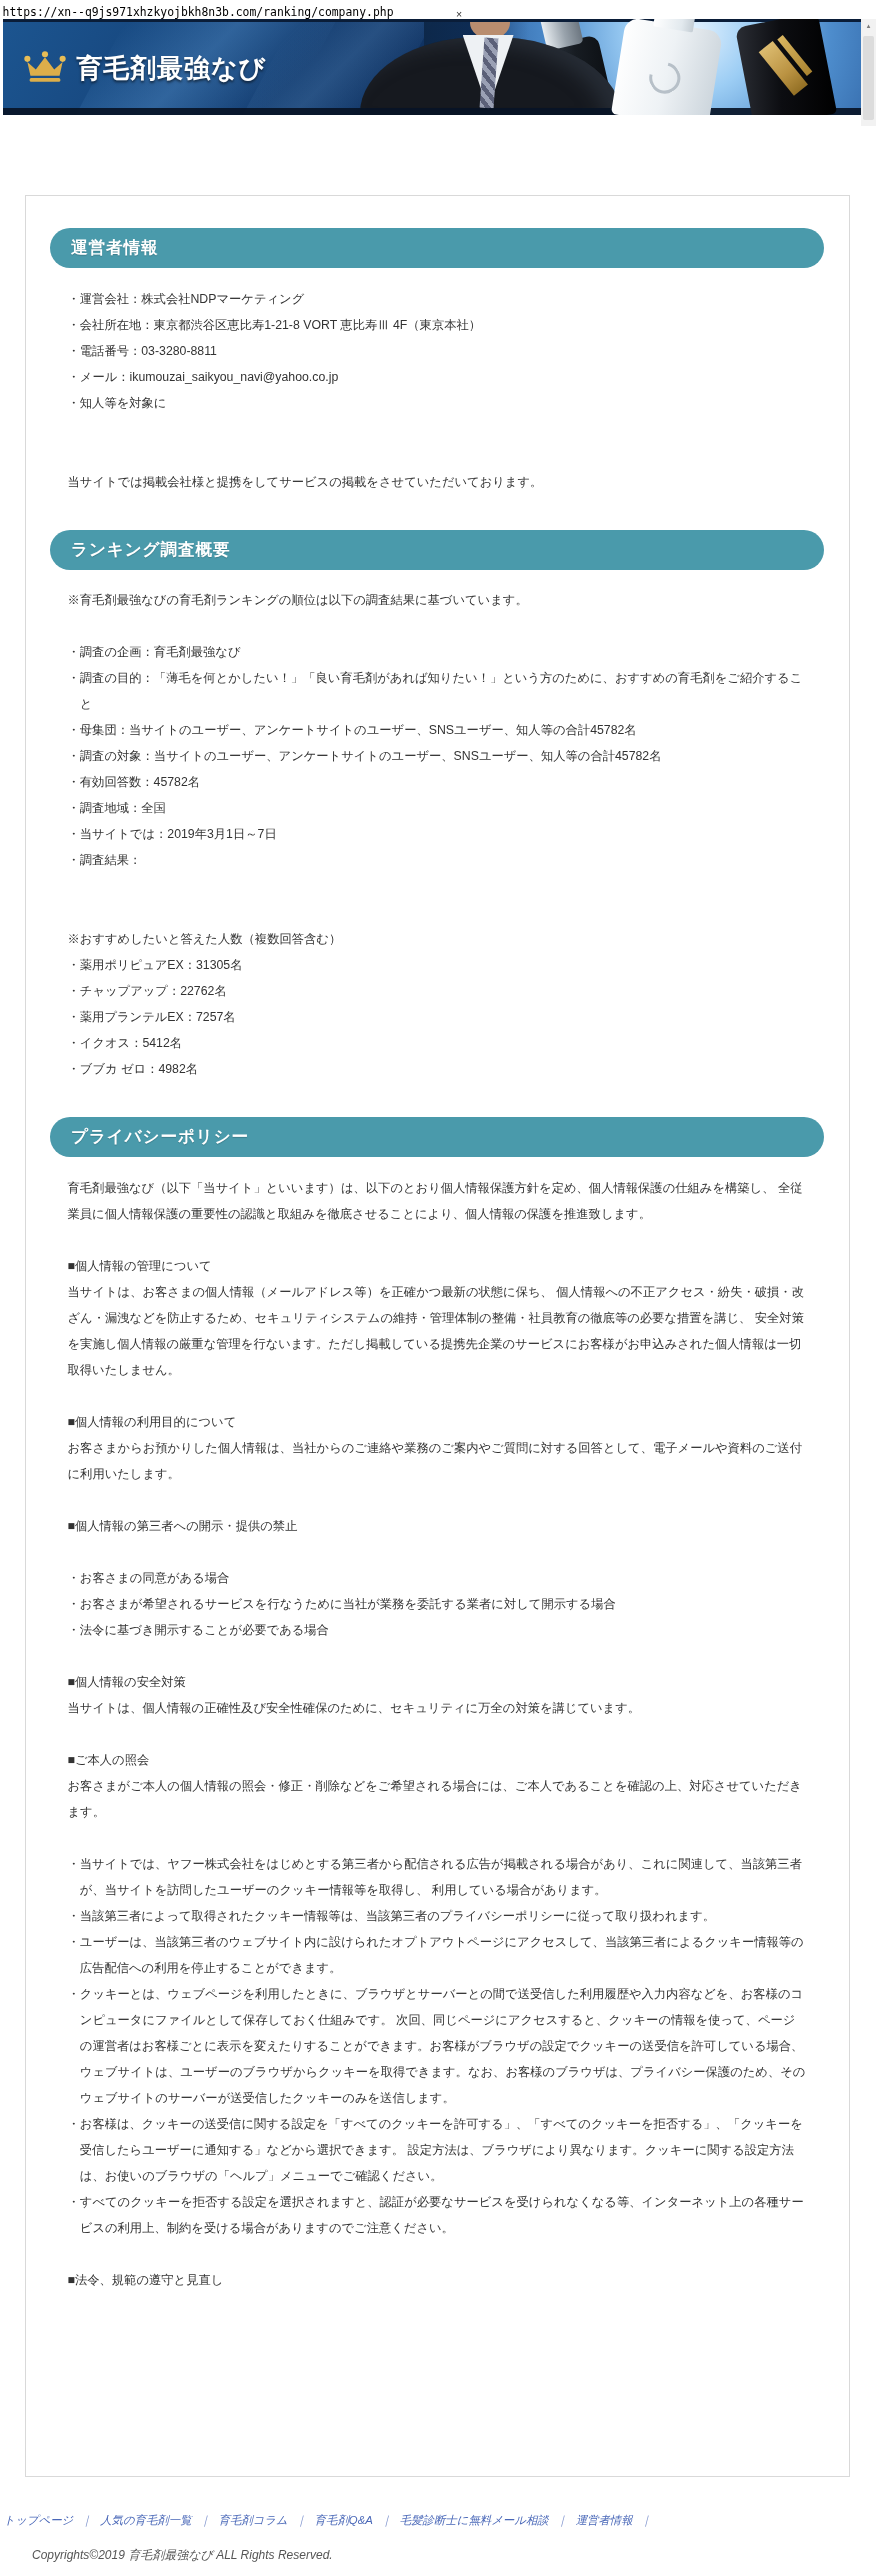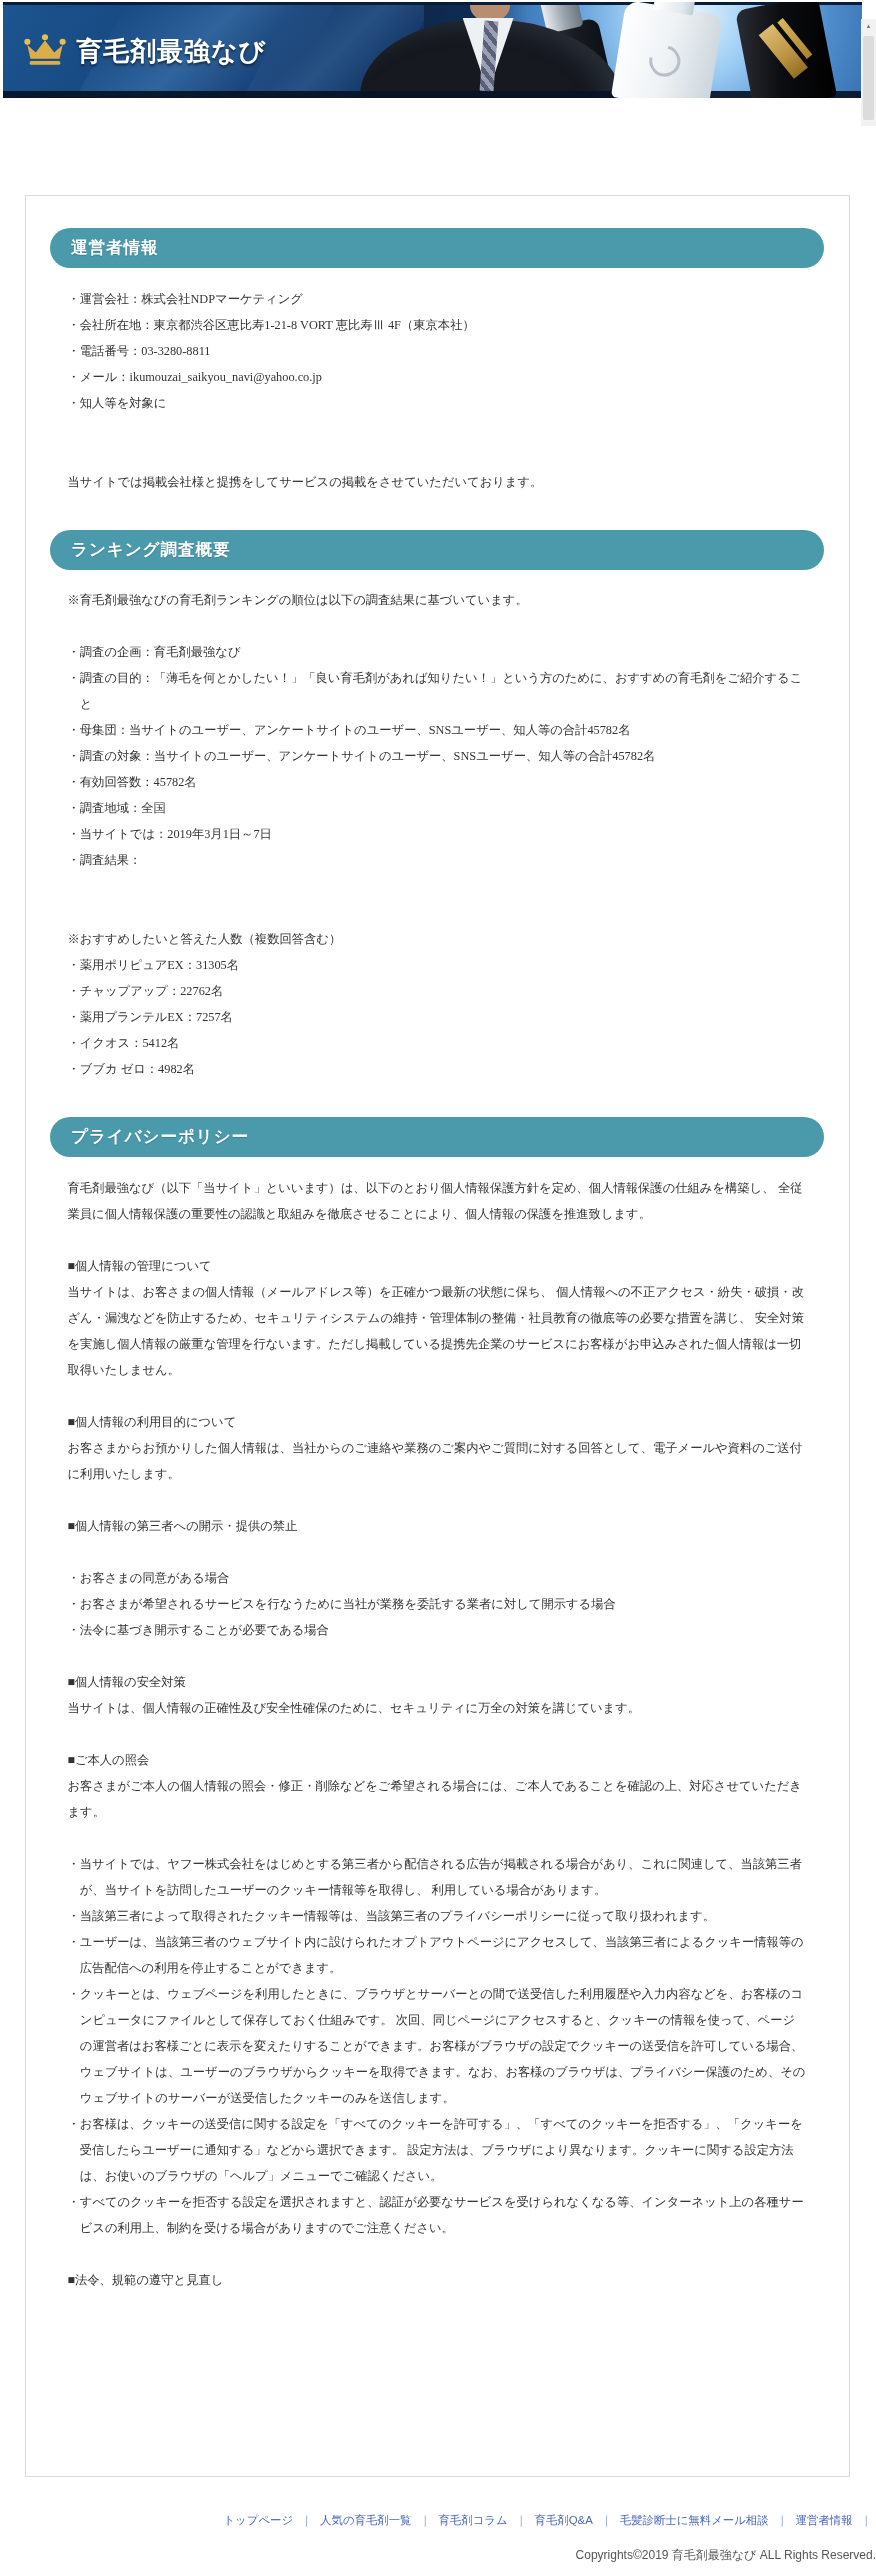--- a/index.html
+++ b/index.html
@@ -5,21 +5,21 @@
   html,body{margin:0;padding:0;}
   body{
     width:876px;height:2576px;position:relative;background:#ffffff;
     font-family:"Liberation Sans",sans-serif;color:#333;overflow:hidden;
   }
   
   .url-line{position:absolute;top:5px;left:2.6px;font-family:"DejaVu Sans Mono",monospace;
     font-size:11.4px;color:#000;letter-spacing:0;}
   .close-mark{position:absolute;top:8px;left:456px;font-size:10.5px;color:#333;cursor:pointer;}
   
-  .banner{position:absolute;top:2px;left:2.6px;width:859px;height:96px;overflow:hidden;
+  .banner{position:absolute;top:19px;left:2.6px;width:859px;height:96px;overflow:hidden;
     background:linear-gradient(120deg,#1c5590 0%,#16457c 22%,#0f3262 48%,#0b2348 75%,#091c3a 100%);}
   .banner .hairline-top{position:absolute;top:0;left:0;right:0;height:2.6px;background:#0a1d38;}
   .banner .hairline-bottom{position:absolute;bottom:0;left:0;right:0;height:7px;background:#081426;opacity:.92;}
   .streak{position:absolute;top:-22px;height:149px;transform:skewX(-28deg);pointer-events:none;}
   .streak.s1{left:96px;width:210px;background:linear-gradient(115deg,rgba(110,175,235,0) 5%,rgba(110,175,235,.30) 45%,rgba(110,175,235,0) 85%);}
   .streak.s2{left:263px;width:140px;background:linear-gradient(115deg,rgba(140,195,245,0) 10%,rgba(140,195,245,.18) 50%,rgba(140,195,245,0) 90%);}
   .logo{position:absolute;left:19px;top:30px;display:flex;align-items:center;gap:8.8px;text-decoration:none;}
   .site-title{color:#fff;font-size:26px;font-weight:bold;text-shadow:0 1.8px 2.6px rgba(0,0,0,.55);letter-spacing:0.9px;}
   
   .photo{position:absolute;top:0;right:0;width:377px;height:100%;
@@ -58,27 +58,27 @@
   .scroll-up{display:block;height:14px;line-height:13px;text-align:center;font-size:6.1px;color:#7a7a7a;cursor:pointer;}
   .scroll-thumb{position:absolute;top:16.6px;left:1.8px;width:11.4px;height:84px;background:#dcdcdc;border-radius:1.8px;cursor:pointer;}
   
   .card{position:absolute;top:195px;left:24.5px;width:825px;height:2282px;box-sizing:border-box;
     background:#fff;border:0.9px solid #d9d9d9;padding:32px 42px 0;overflow:hidden;}
   .pill{background:#4a9aab;color:#fff;font-size:16.6px;font-weight:bold;height:40px;line-height:40px;
     border-radius:20px;padding-left:21px;margin:0 -17.5px 17.5px;letter-spacing:0.9px;
     text-shadow:0 0.9px 0.9px rgba(0,0,0,.18);}
   .sec{font-size:12.3px;line-height:26px;color:#333;}
   .sec p{margin:0;}
-  .li{padding-left:1em;text-indent:-1em;white-space:pre-line;font-family:Liberation Serif, serif;}
+  .li{padding-left:1em;text-indent:-1em;white-space:pre-line;}
   .bhead{font-size:12.3px;line-height:26px;}
   .gap{height:26px;}
   .gap2{height:53px;}
   .sec-break{height:35px;}
   
-  .footer{position:absolute;left:0;bottom:12.3px;width:100%;text-align:right;}
+  .footer{position:absolute;left:0;bottom:12.3px;width:100%;text-align:left;font-style:italic;}
   .flinks{font-size:11.4px;margin-bottom:19px;}
   .flinks a{color:#4a68b8;text-decoration:none;margin:0 3.5px;cursor:pointer;}
   .fsep{color:#7d92cc;margin:0 4.4px;}
   .fcopy{font-size:12px;color:#555;padding-left:32px;}
 </style>
 </head>
 <body>
 
 <div class="url-line">https://xn--q9js971xhzkyojbkh8n3b.com/ranking/company.php</div>
 <span class="close-mark">×</span>

